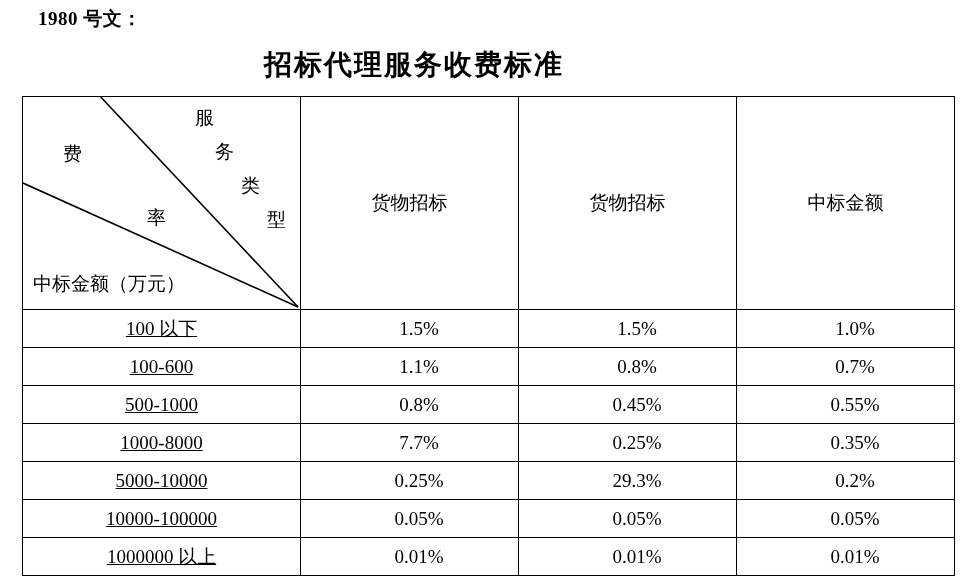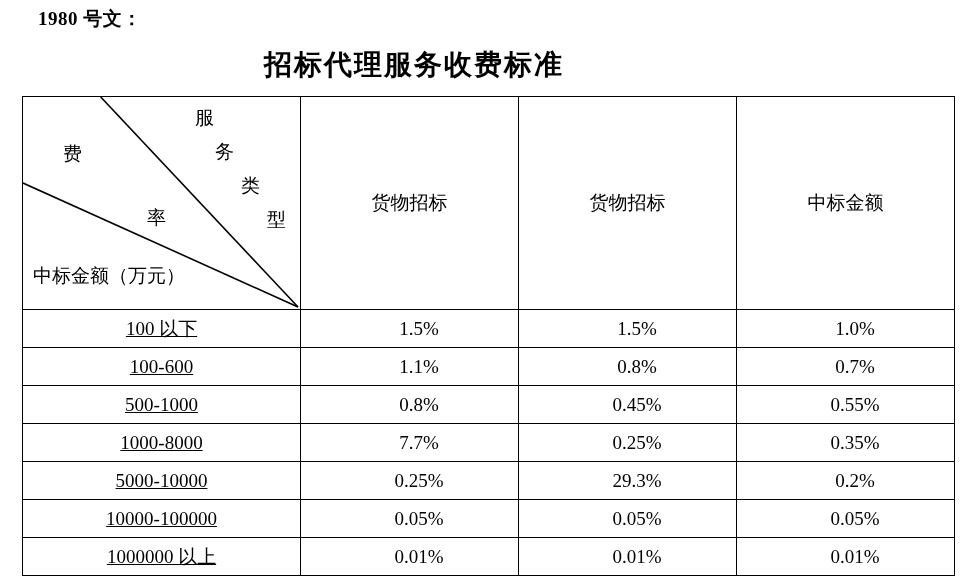--- a/index.html
+++ b/index.html
@@ -98,21 +98,21 @@
   .lbl-service-type span {
     position: absolute;
   }
   .st1 { left: 22px; top: 2px; }
   .st2 { left: 42px; top: 36px; }
   .st3 { left: 68px; top: 70px; }
   .st4 { left: 94px; top: 104px; }
   .lbl-amount {
     position: absolute;
     left: 10px;
-    bottom: 20px;
+    bottom: 12px;
     font-size: 19px;
     text-align: left;
   }
   td.row-head {
     height: 35px;
     font-size: 19px;
     text-decoration: underline;
   }
   td.data-cell {
     height: 35px;

